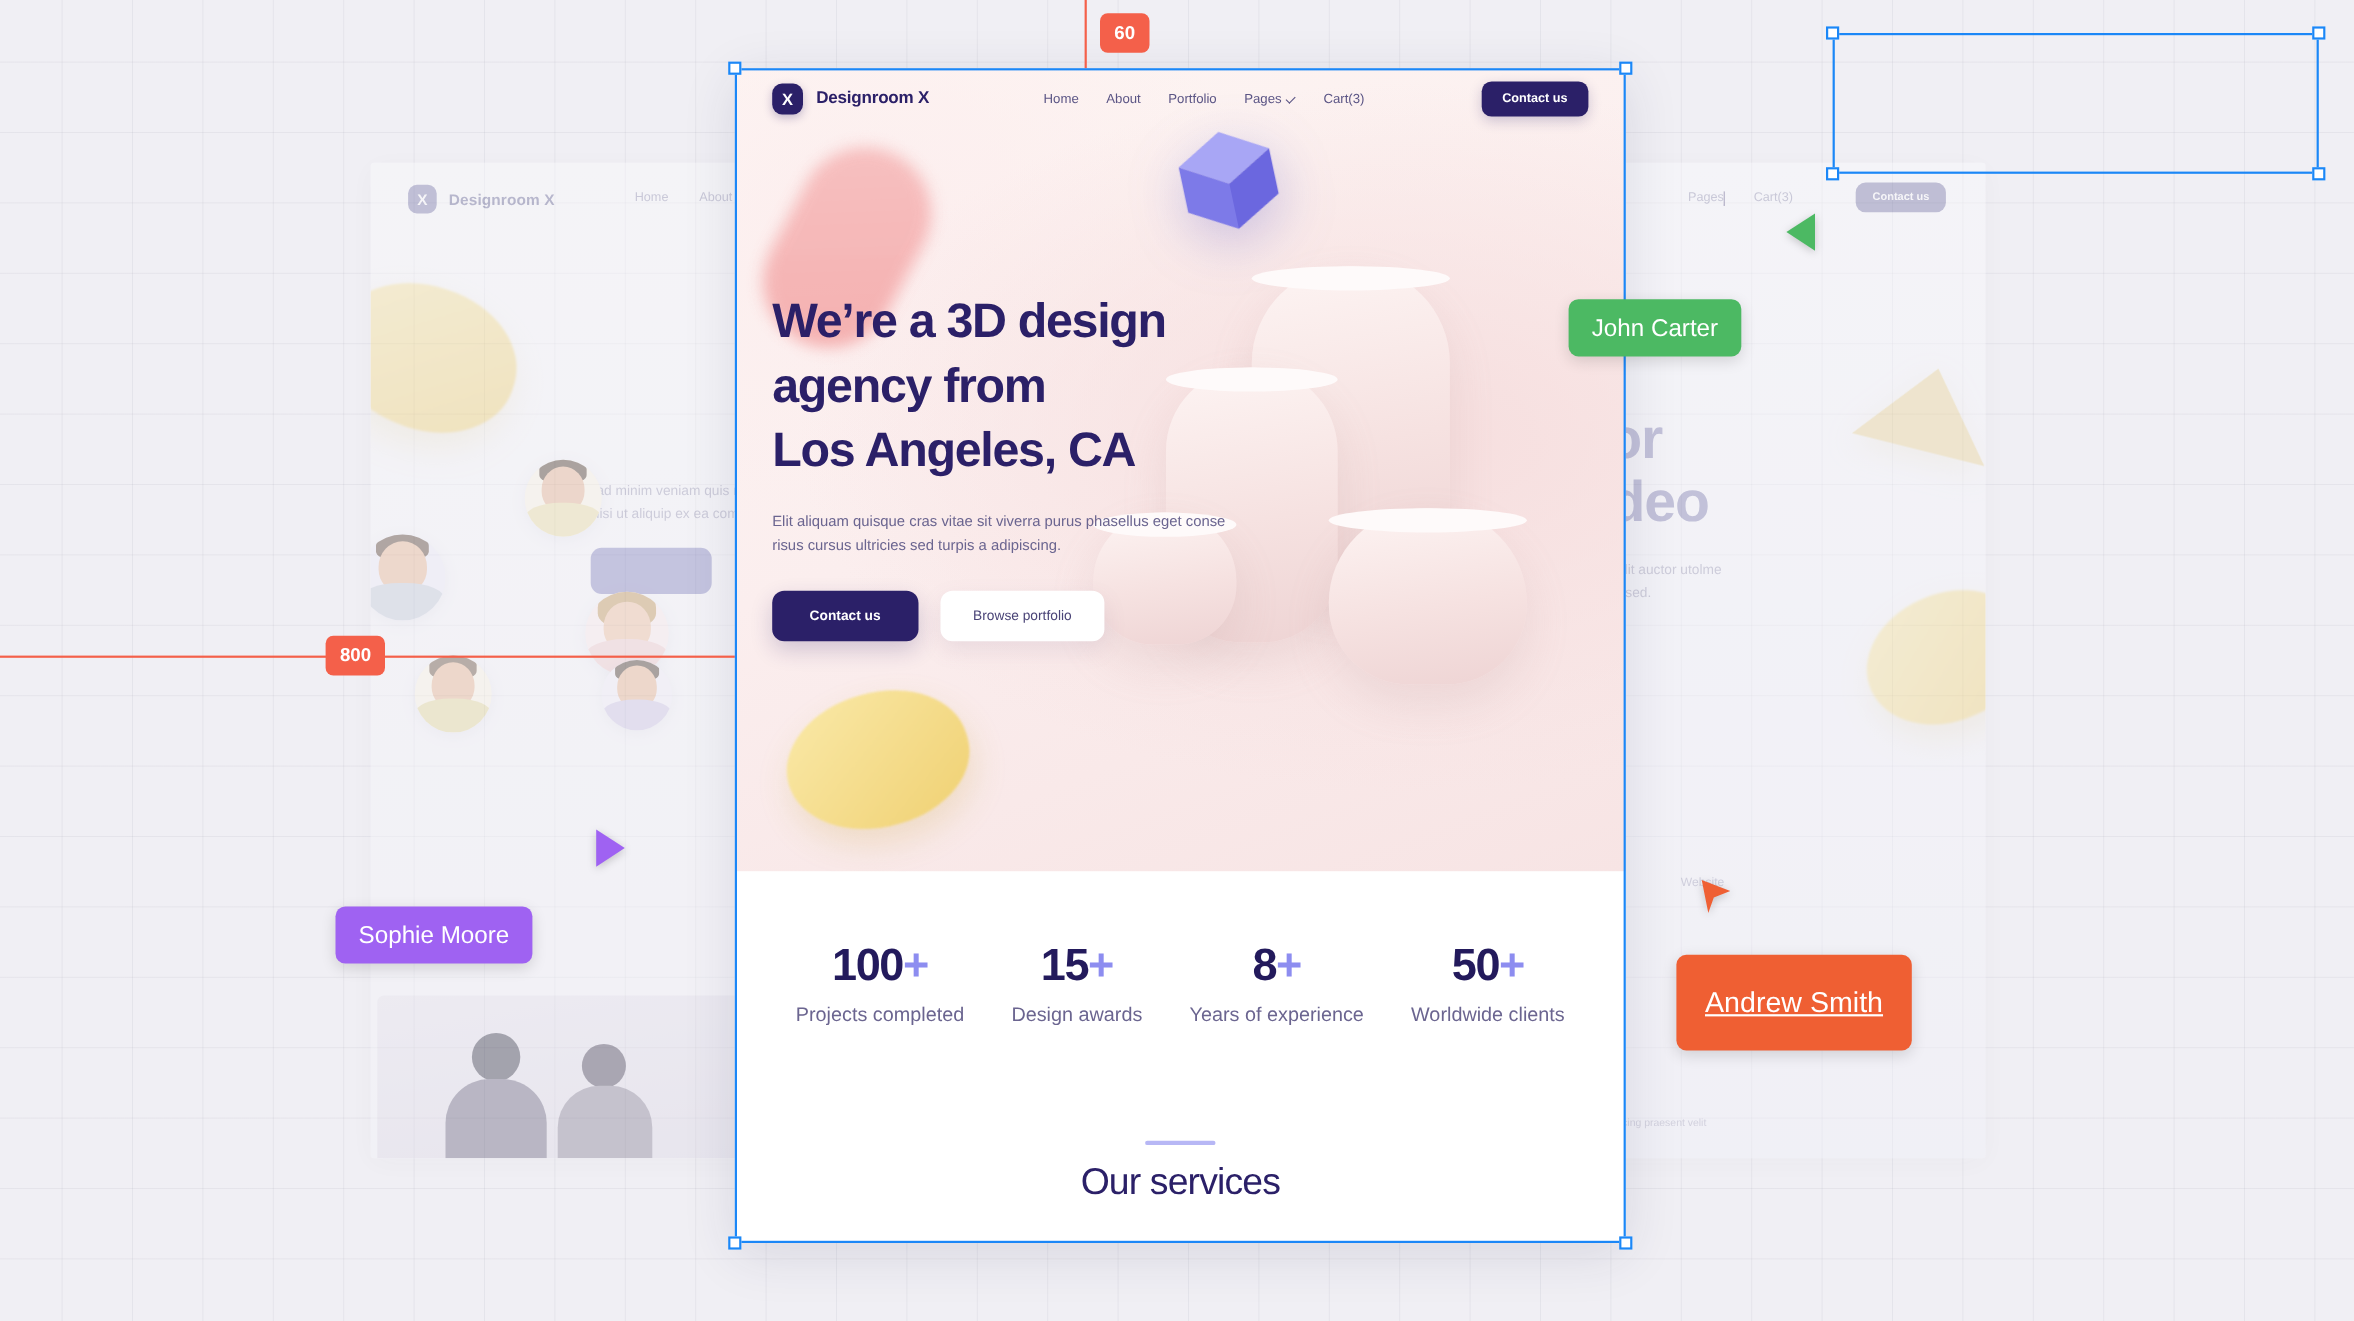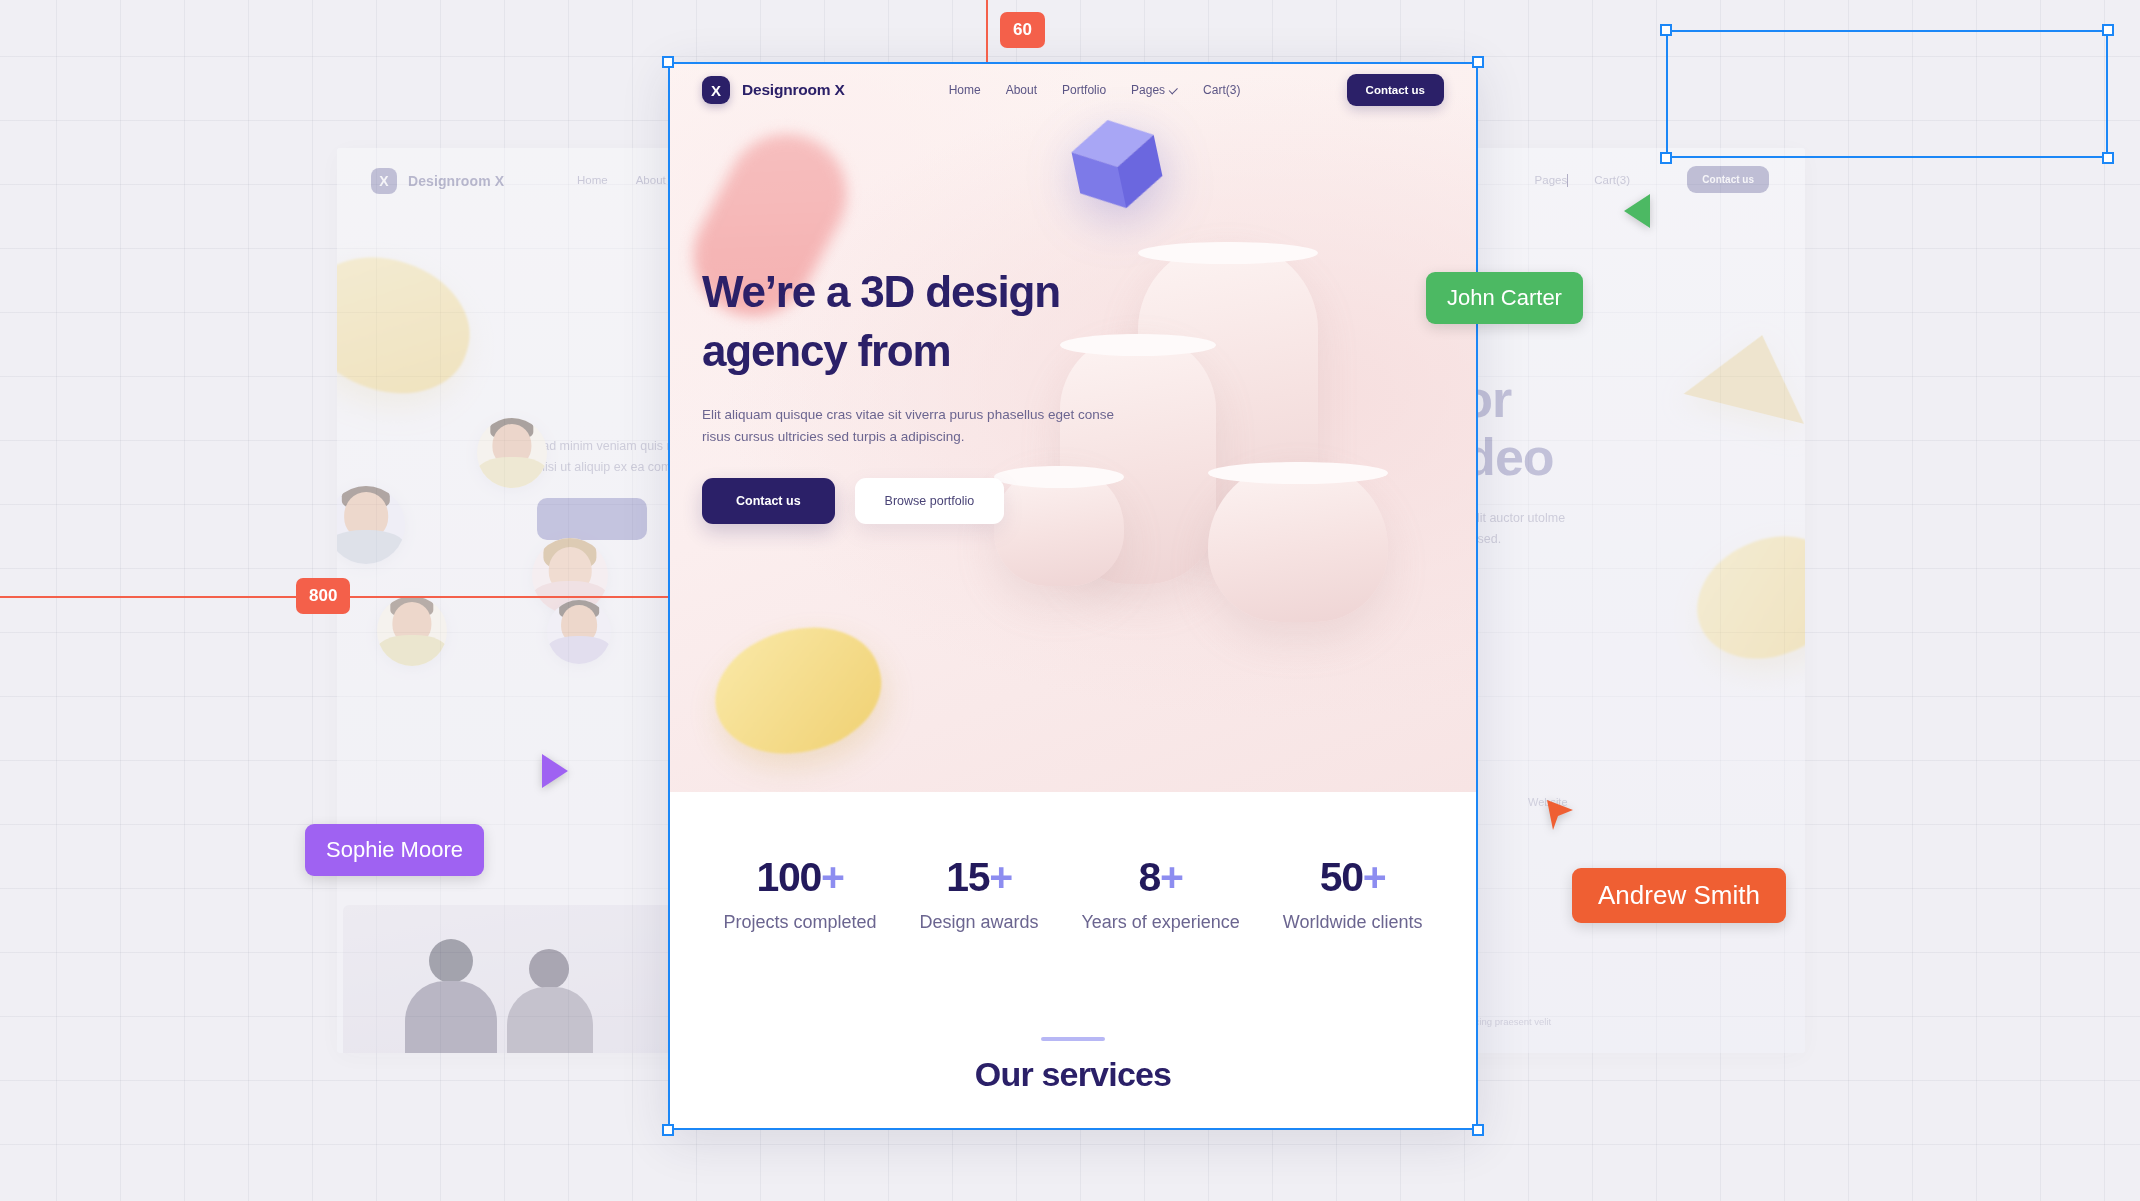--- a/index.html
+++ b/index.html
@@ -288,21 +288,21 @@
   .stat .lbl { margin-top: 11px; font-size: 18px; color: #6b6590; }
 
   .services-divider {
     width: 64px; height: 4px; border-radius: 2px;
     background: #b7b7f5;
     margin: 104px auto 0;
   }
   .services-title {
     margin-top: 14px;
     text-align: center;
-    font-size: 34px; font-weight: bold; color: #2b2068;
+    font-size: 34px; font-weight: normal; color: #2b2068;
     letter-spacing: -.8px;
   }
 
   
   .sel-box {
     position: absolute;
     border: 2px solid #1b87f7;
     z-index: 40;
     pointer-events: none;
   }
@@ -491,20 +491,21 @@
               <span>Cart(3)</span>
             </span>
         </div>
         <div class="cn-cta">Contact us</div>
       </div>
 
       <div class="hero-text">
         <div class="hero-h1">
           <div>We’re a 3D design</div>
           <div>agency from</div>
+          <div>Los Angeles, CA</div>
         </div>
         <div class="hero-p">Elit aliquam quisque cras vitae sit viverra purus phasellus eget conse risus cursus ultricies sed turpis a adipiscing.</div>
         <div class="hero-btns">
           <div class="btn-primary">Contact us</div>
           <div class="btn-ghost">Browse portfolio</div>
         </div>
       </div>
     </div>
 
     <div class="stats">
@@ -548,21 +549,21 @@
   <div class="cursor-label" style="left:305px; top:824px; background:#9f62f2;">Sophie Moore</div>
 
   <svg class="cursor-arrow" style="left:1620px; top:192px;" width="34" height="38" viewBox="0 0 34 38">
     <path d="M4 19 L30 2 L30 36 Z" fill="#4cb963"></path>
   </svg>
   <div class="cursor-label" style="left:1426px; top:272px; background:#4cb963;">John Carter</div>
 
   <svg class="cursor-arrow" style="left:1545px; top:798px;" width="30" height="34" viewBox="0 0 30 34">
     <path d="M2 2 L28 12 L13 18 L8 32 Z" fill="#ef5f33"></path>
   </svg>
-  <div class="cursor-label" style="left:1572px; top:868px; background:#ef5f33; font-size:26px; padding:12px 26px;">Andrew Smith</div>
+  <div class="cursor-label" style="left:1524px; top:868px; background:#ef5f33; font-size:26px; padding:28px 26px;text-decoration:underline;">Andrew Smith</div>
 
   <div class="sel-box" style="left:1666px; top:30px; width:442px; height:128px;"></div>
   <div class="handle" style="left:1660px; top:24px;"></div>
   <div class="handle" style="left:2102px; top:24px;"></div>
   <div class="handle" style="left:1660px; top:152px;"></div>
   <div class="handle" style="left:2102px; top:152px;"></div>
 
 </div>
 
 </body></html>

